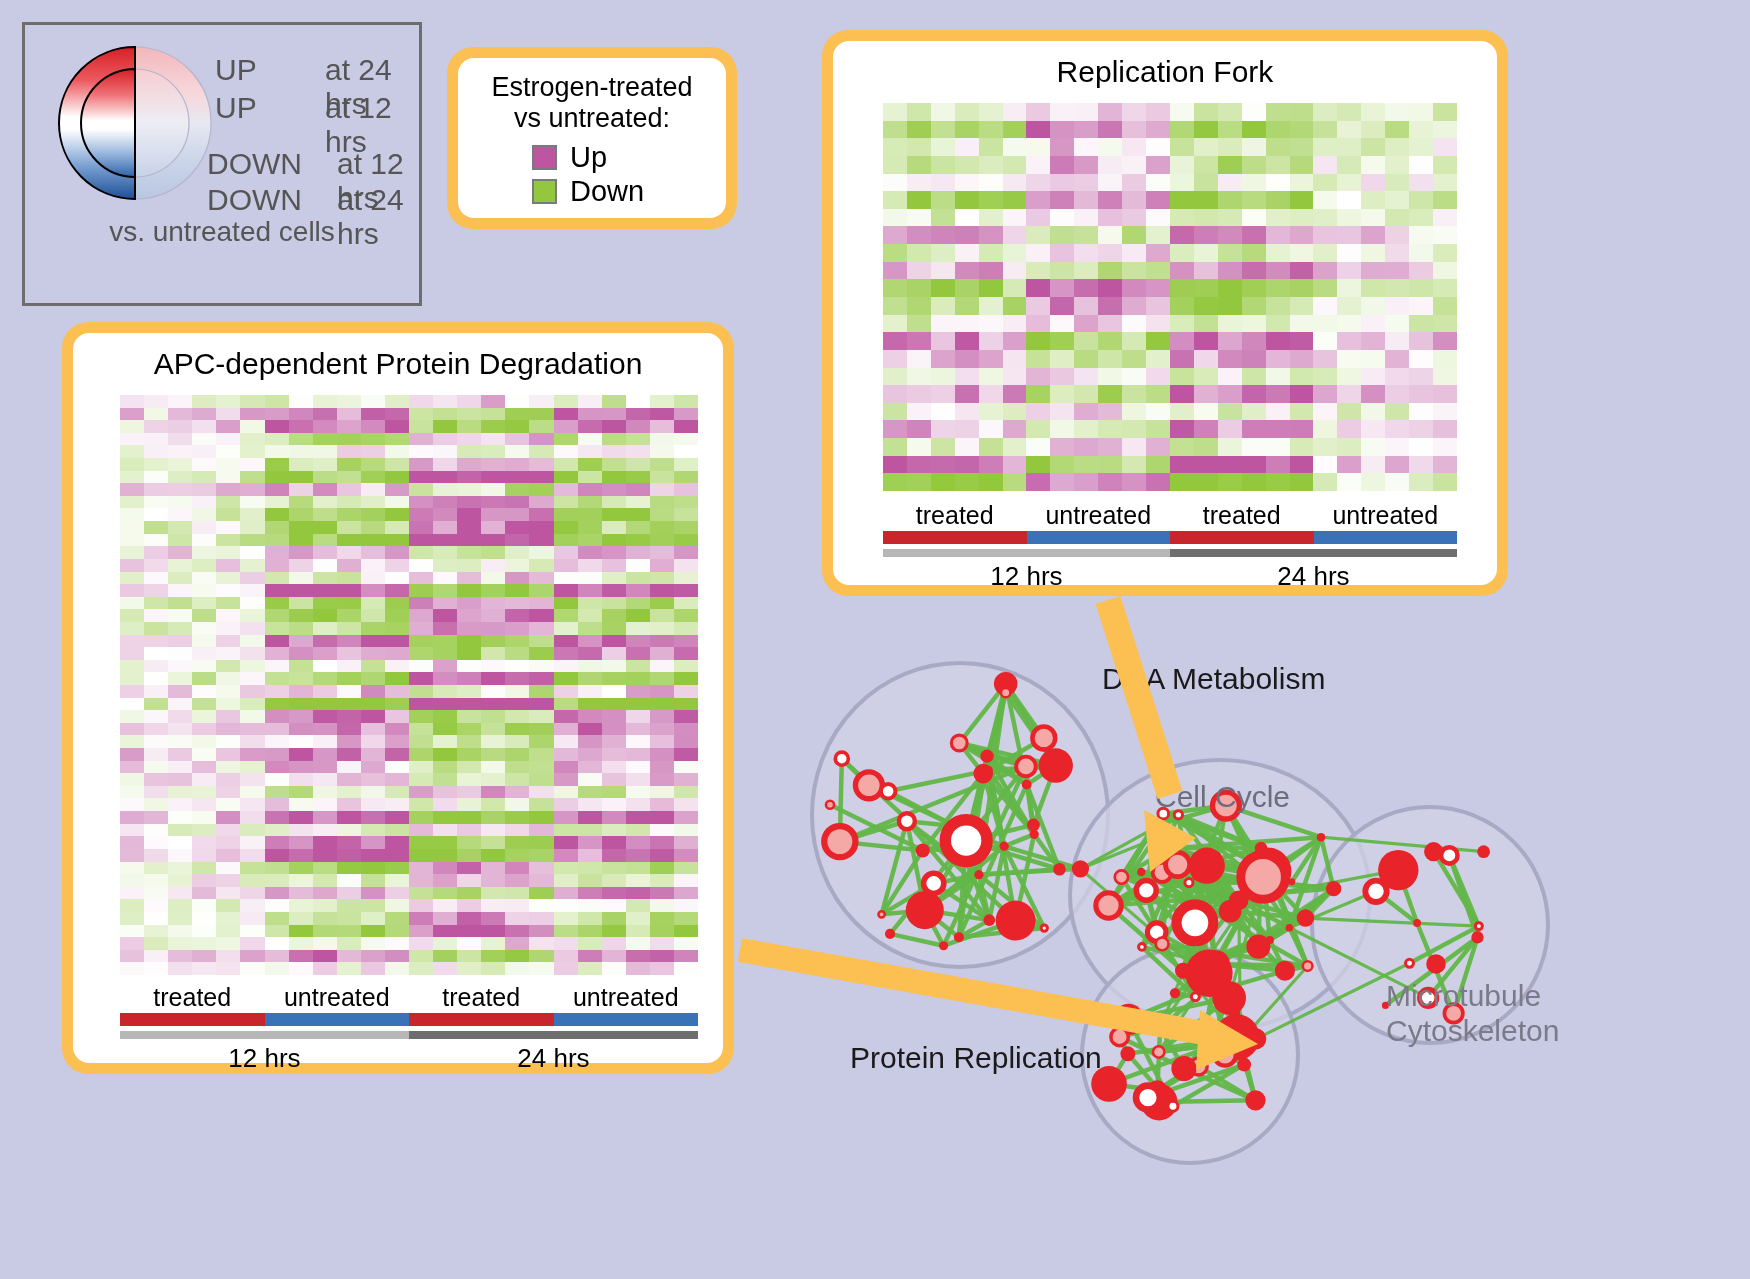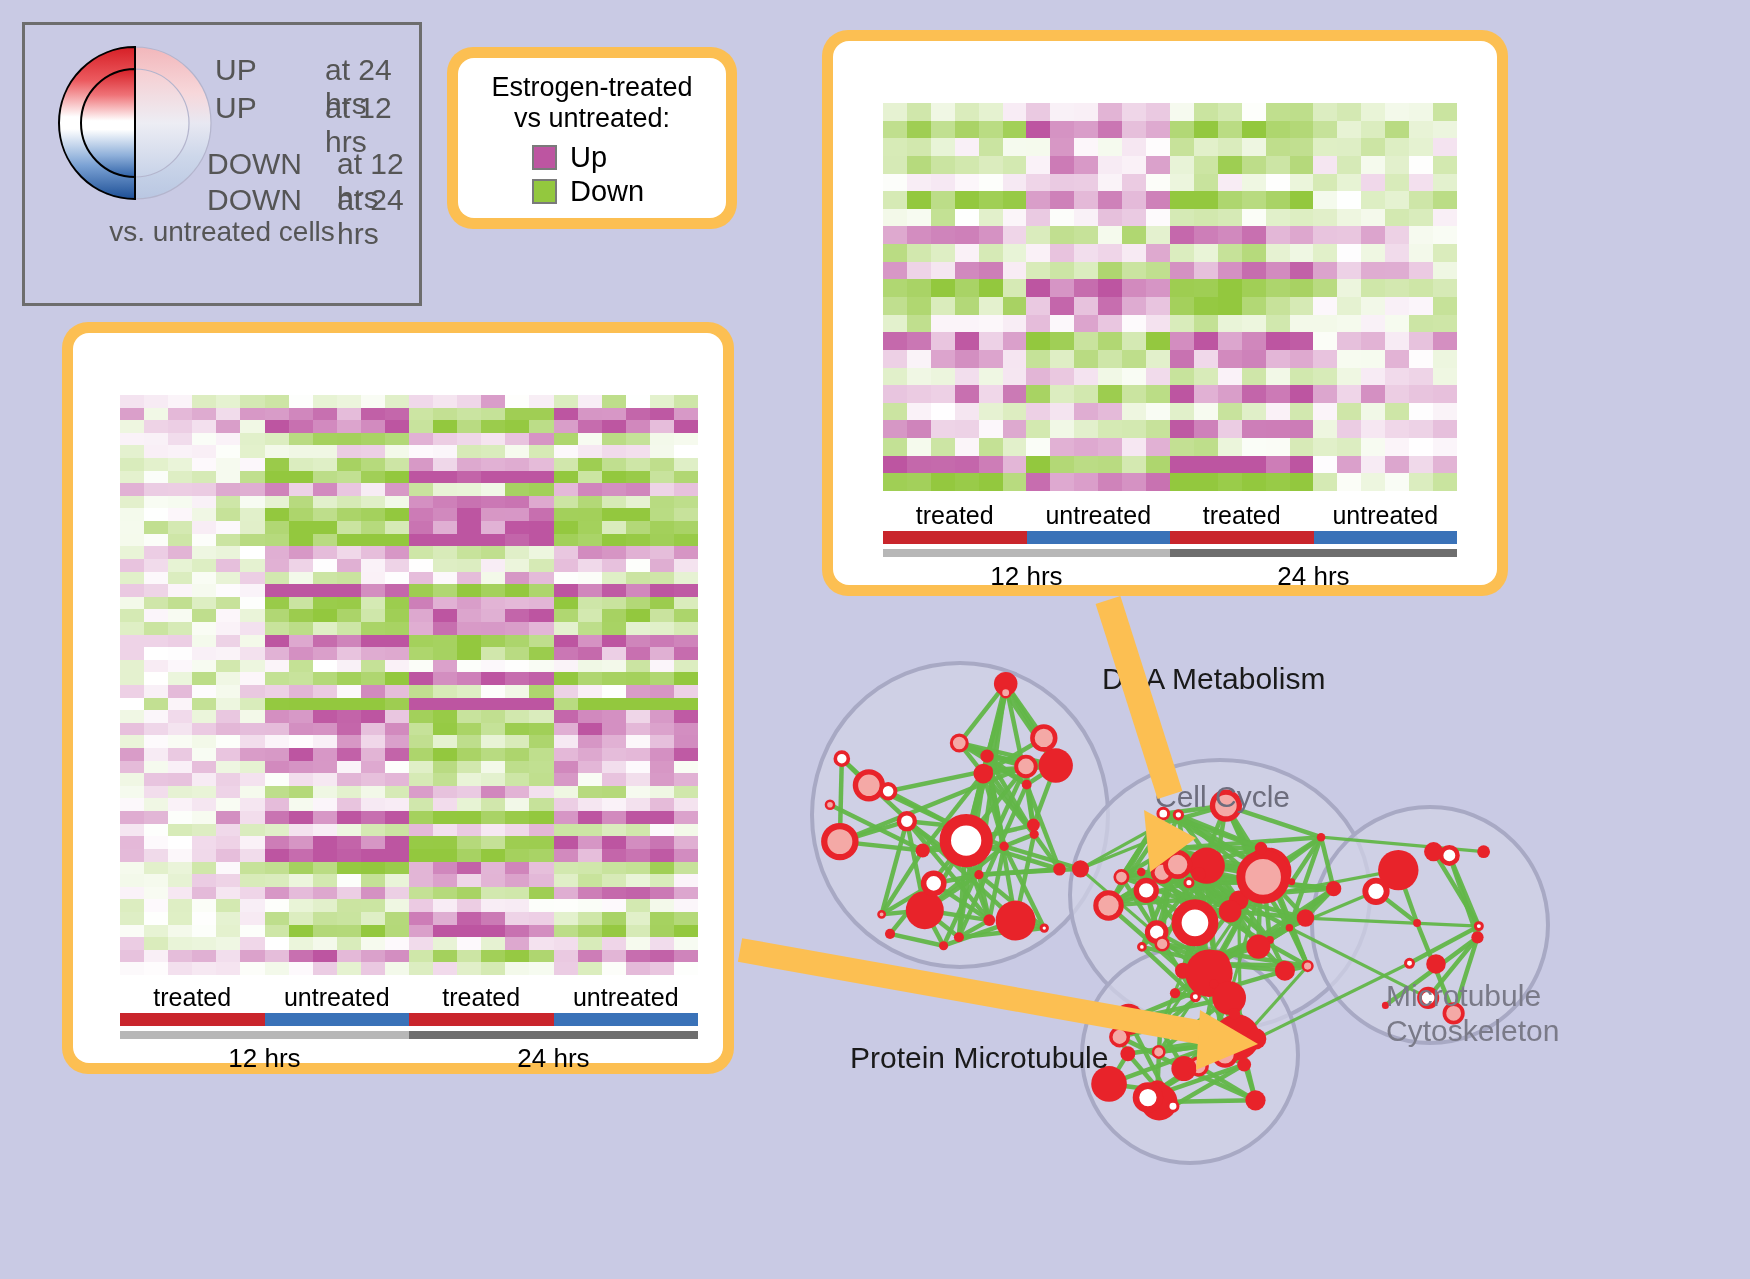--- a/index.html
+++ b/index.html
@@ -152,20 +152,21 @@
           <span class="legend-swatch" id="sw-down" style="background: rgb(147, 200, 62);"></span>
           <span class="legend-label">Down</span>
         </div>
       </div>
     </div>
   </div>
 </div>
 
 <div class="abs card" id="forkcard">
   <div class="card-inner">
+    <h2 class="panel-title">Replication Fork</h2>
 
     <div class="hm" id="fork-hm" style="left: 50px; top: 62px; width: 574px; height: 388px; grid-template-columns: repeat(24, 1fr); grid-template-rows: repeat(22, 1fr);">
         <div style="background: rgb(230, 242, 210);"></div>
         <div style="background: rgb(208, 231, 171);"></div>
         <div style="background: rgb(240, 247, 228);"></div>
         <div style="background: rgb(218, 236, 188);"></div>
         <div style="background: rgb(229, 242, 208);"></div>
         <div style="background: rgb(248, 236, 245);"></div>
         <div style="background: rgb(234, 201, 225);"></div>
         <div style="background: rgb(249, 241, 247);"></div>
@@ -712,20 +713,21 @@
 
     <div class="time-labels" id="fork-times" style="left:50px;top:520px;width:574px;">
         <span>12 hrs</span>
         <span>24 hrs</span>
       </div>
   </div>
 </div>
 
 <div class="abs card" id="apccard">
   <div class="card-inner">
+    <h2 class="panel-title">APC-dependent Protein Degradation</h2>
 
     <div class="hm" id="apc-hm" style="left: 47px; top: 62px; width: 578px; height: 580px; grid-template-columns: repeat(24, 1fr); grid-template-rows: repeat(46, 1fr);">
         <div style="background: rgb(244, 227, 240);"></div>
         <div style="background: rgb(247, 235, 244);"></div>
         <div style="background: rgb(251, 244, 249);"></div>
         <div style="background: rgb(221, 237, 193);"></div>
         <div style="background: rgb(229, 242, 208);"></div>
         <div style="background: rgb(212, 233, 179);"></div>
         <div style="background: rgb(205, 229, 165);"></div>
         <div style="background: rgb(253, 254, 252);"></div>
@@ -2290,21 +2292,21 @@
 
   <span class="net-label" id="lbl-dna" style="left:312px;top:62px;color:#1a1a1a;">DNA Metabolism</span>
   <span class="net-label" id="lbl-cc" style="left:365px;top:180px;color:#6d6d7d;">Cell Cycle</span>
 
   <div class="net-label" style="left:596px;top:378px;color:#7a7a88;text-align:left;line-height:1.18;">
     <div>Microtubule</div>
     <div>Cytoskeleton</div>
   </div>
 
   <div class="net-label" style="left:60px;top:440px;color:#1a1a1a;text-align:left;line-height:1.18;">
-    <div>Protein Microtubule</div>
+    <div>Protein Replication</div>
   </div>
 </div>
 
 <svg class="abs arrow-svg" style="left:0;top:0;width:1750px;height:1279px;pointer-events:none;">
 
   <g>
     <path d="M1108,600 L1170,795" stroke="#fcbf52" stroke-width="26" fill="none"></path>
     <path d="M1144,810 L1196,838 L1150,872 Z" fill="#fcbf52"></path>
   </g>
 

